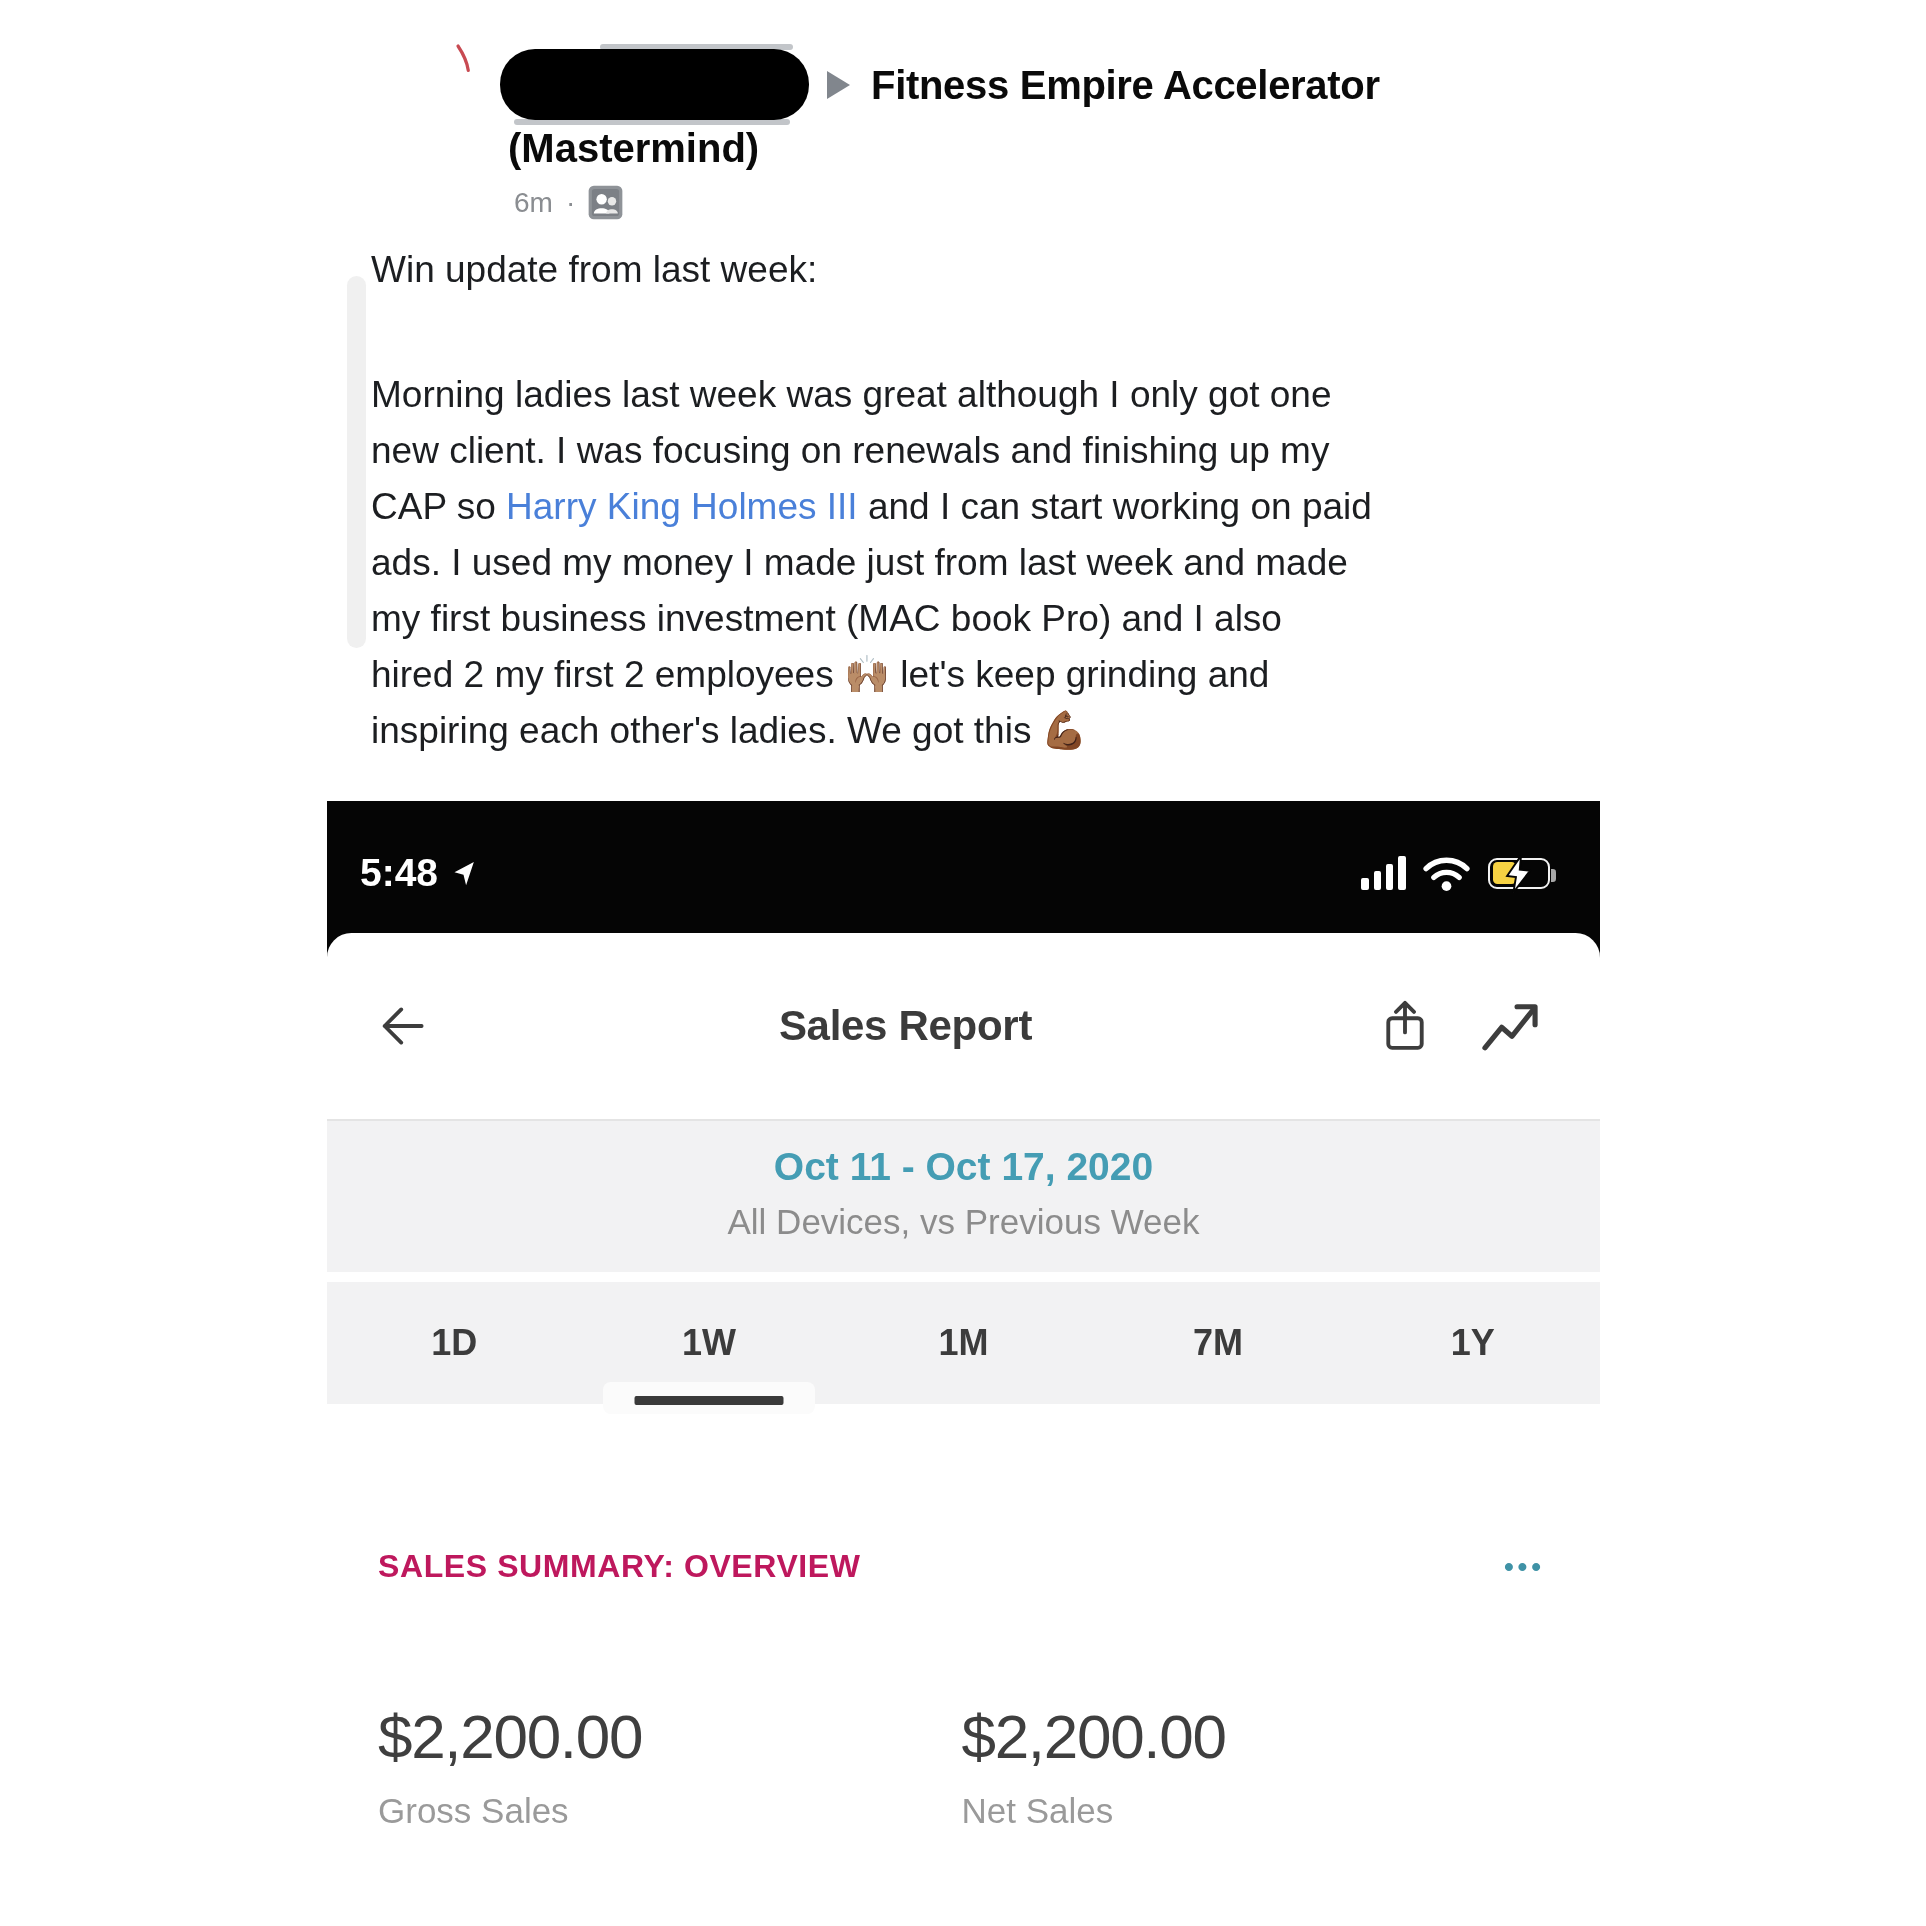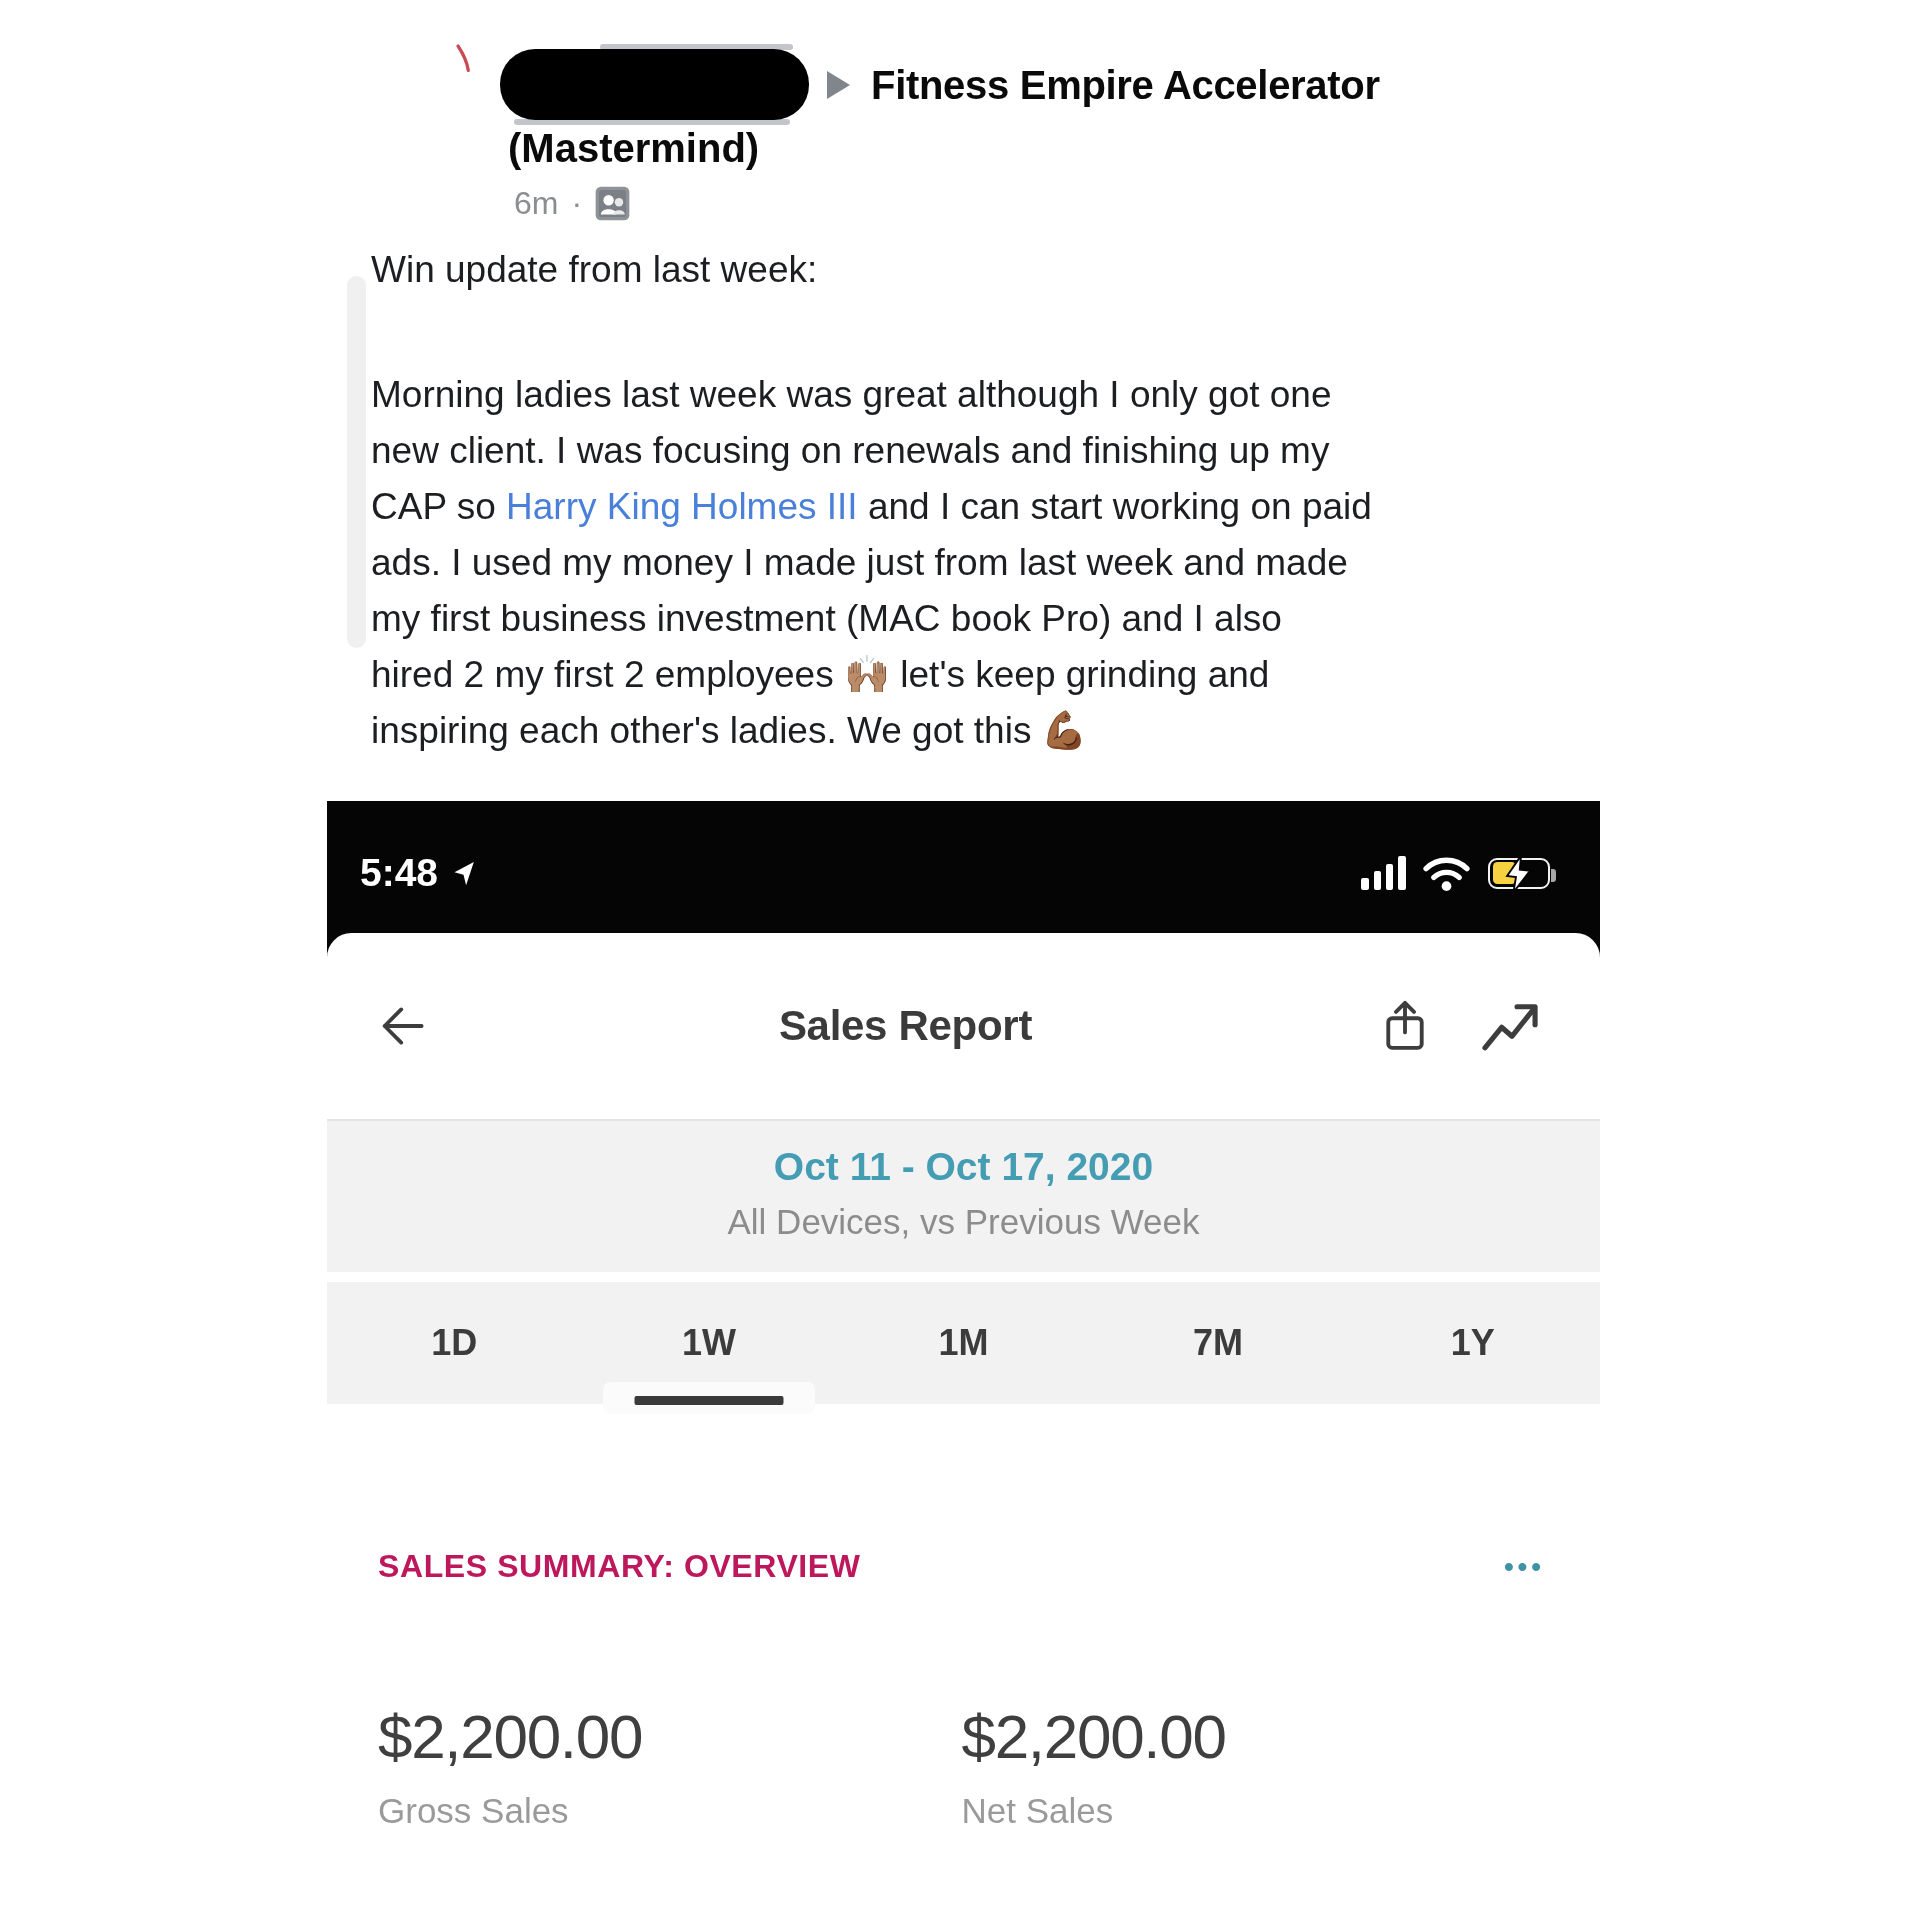--- a/index.html
+++ b/index.html
@@ -15,21 +15,21 @@
   .sliver-bottom { left:514px; top:119px; width:276px; height:6.4px; }
   .red-squiggle { position:absolute; left:449px; top:37px; }
   .group-arrow { position:absolute; left:827px; top:71px; width:0; height:0;
                  border-left:23px solid #81868d; border-top:14.8px solid transparent;
                  border-bottom:14.8px solid transparent; }
   .group-name { position:absolute; left:871px; top:63px; font-size:40px; font-weight:bold;
                 color:#0a0a0a; letter-spacing:-0.3px; }
   .group-name-2 { position:absolute; left:508px; top:126px; font-size:40px; font-weight:bold;
                   color:#0a0a0a; }
   .post-meta { position:absolute; left:514px; top:185px; display:flex; align-items:center;
-               gap:13px; color:#8a8d91; font-size:32px; }
+               gap:13px; color:#8a8d91; font-size:28px; }
   .privacy-icon { width:35px; height:35px; }
 
   
   .selection-artifact { position:absolute; left:347px; top:276px; width:19px; height:372px;
                         background:#f0f0f0; border-radius:10.3px; }
   .post-intro { position:absolute; left:371px; top:249px; font-size:37px; color:#1c1e21; }
   .post-body { position:absolute; left:371px; top:367px; width:1323px; font-size:37px;
                line-height:56px; color:#1c1e21; white-space:pre-wrap; }
   .post-link { color:#4a80d9; }
 

